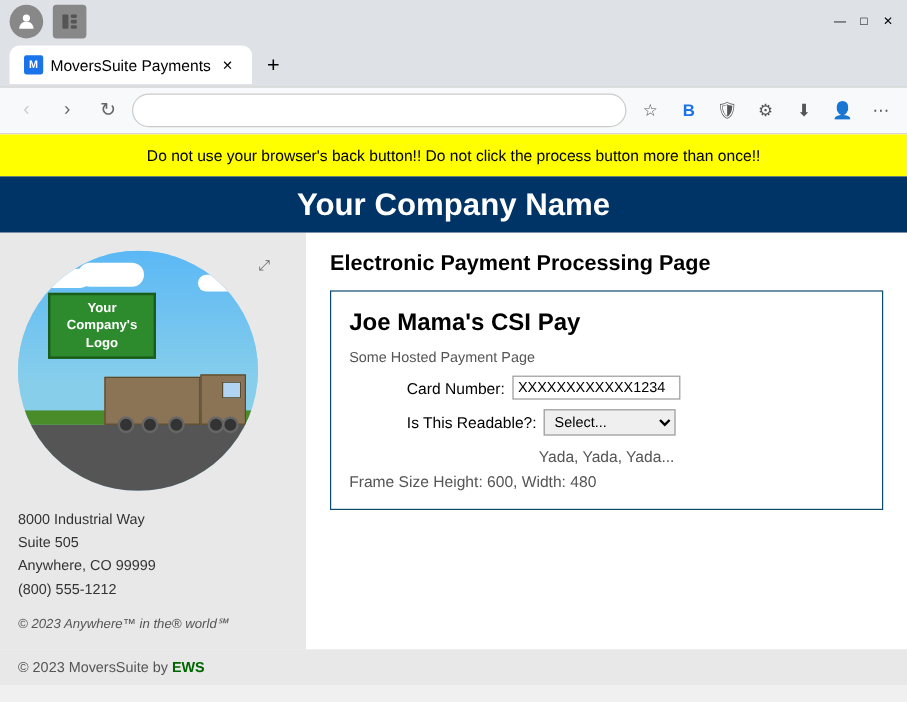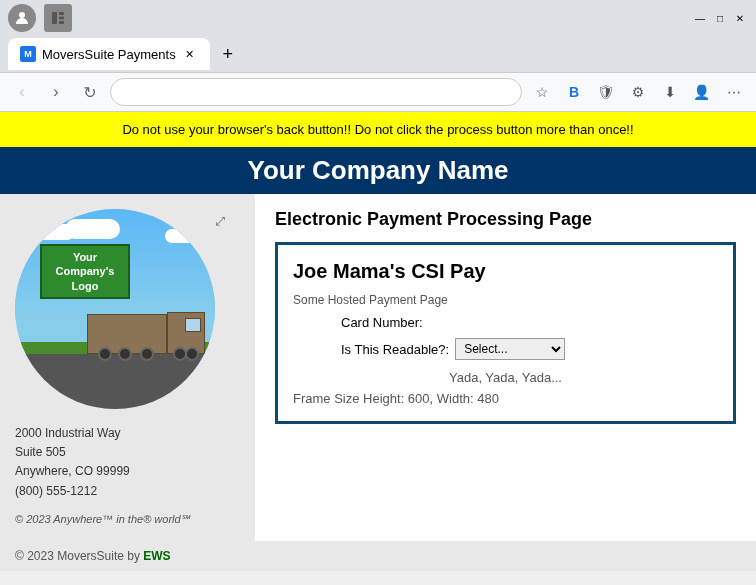--- a/index.html
+++ b/index.html
@@ -63,21 +63,21 @@
 
     .expand-icon { position: absolute; top: 5px; right: 5px; font-size: 12px; color: #666; }
 
     .address-block { font-size: 12px; color: #333; line-height: 1.6; margin-bottom: 10px; }
     .copyright-small { font-size: 11px; color: #555; font-style: italic; }
 
     .right-panel { flex: 1; padding: 15px 20px; background: white; }
 
     .page-title { font-size: 18px; font-weight: bold; color: #000; margin-bottom: 12px; }
 
-    .payment-box { border: 3px solid #0c4a6e; padding: 15px; background: white; }
+    .payment-box { border: 1px solid #0c4a6e; padding: 15px; background: white; }
     .payment-title { font-size: 20px; font-weight: bold; color: #000; margin-bottom: 10px; }
     .hosted-text { font-size: 12px; color: #555; margin-bottom: 8px; }
 
     .form-row { margin-bottom: 8px; font-size: 13px; display: flex; align-items: center; gap: 6px; }
     .form-label { color: #000; margin-left: 48px; }
     .form-input { border: 1px solid #999; padding: 2px 4px; font-size: 12px; width: 140px; }
     .form-select { border: 1px solid #999; padding: 2px 4px; font-size: 12px; width: 110px; }
 
     .yada-text { font-size: 13px; color: #555; margin: 10px 0 6px; text-align: center; }
     .frame-info { font-size: 13px; color: #555; }
@@ -179,37 +179,38 @@
             </div>
             <div class="truck-cab">
               <div class="truck-wheel" style="left:5px;"></div>
               <div class="truck-wheel" style="right:5px;"></div>
             </div>
           </div>
         </div>
       </div>
 
       <div class="address-block">
-        <div>2000 Industrial Way</div>
+        <div>8000 Industrial Way</div>
         <div>Suite 505</div>
         <div>Anywhere, CO 99999</div>
         <div>(800) 555-1212</div>
       </div>
       <div class="copyright-small">© 2023 Anywhere™ in the® world℠</div>
     </div>
 
     <div class="right-panel">
       <div class="page-title">Electronic Payment Processing Page</div>
 
       <div class="payment-box">
         <div class="payment-title">Joe Mama's CSI Pay</div>
         <div class="hosted-text">Some Hosted Payment Page</div>
 
         <div class="form-row">
           <span class="form-label">Card Number:</span>
+          <input class="form-input" type="text" value="XXXXXXXXXXXX1234" style="">
         </div>
 
         <div class="form-row">
           <span class="form-label">Is This Readable?:</span>
           <select class="form-select">
             <option>Select...</option>
             <option>Yes</option>
             <option>No</option>
           </select>
         </div>

